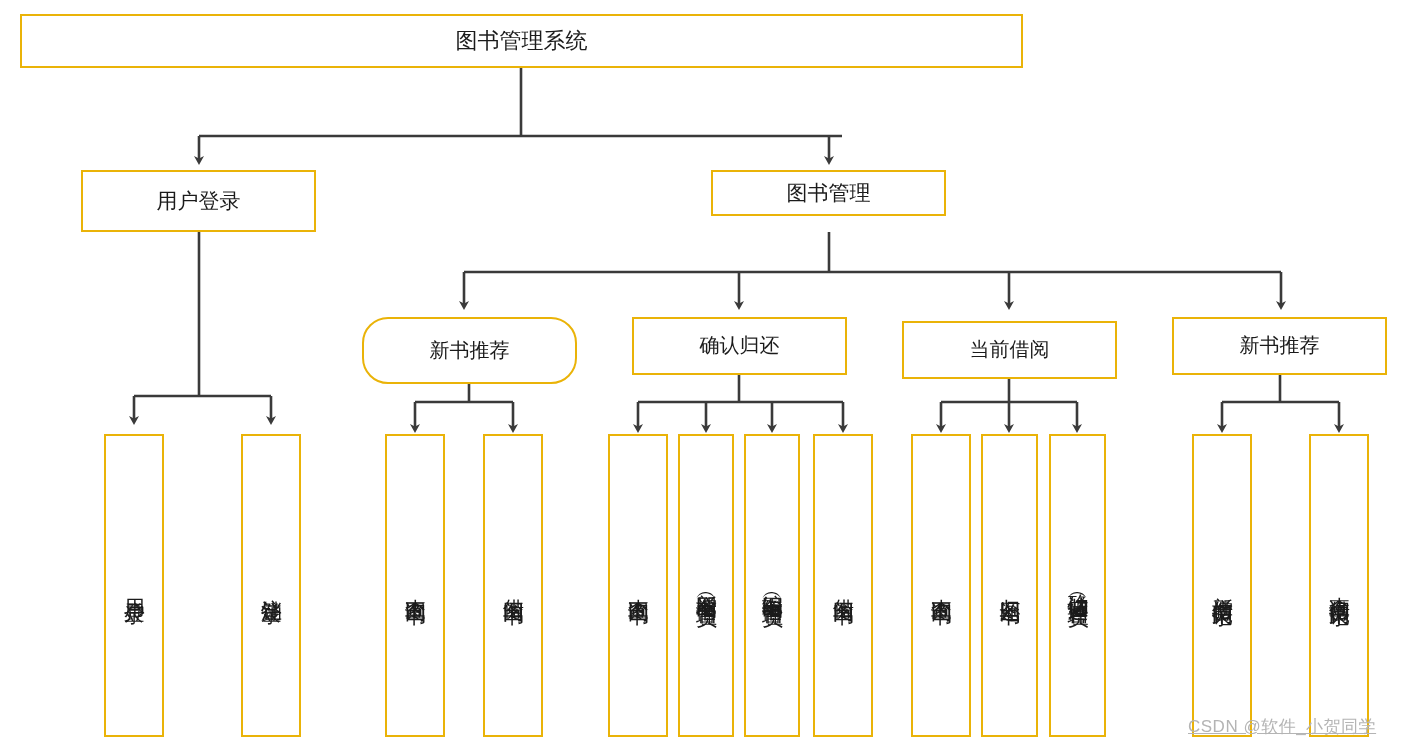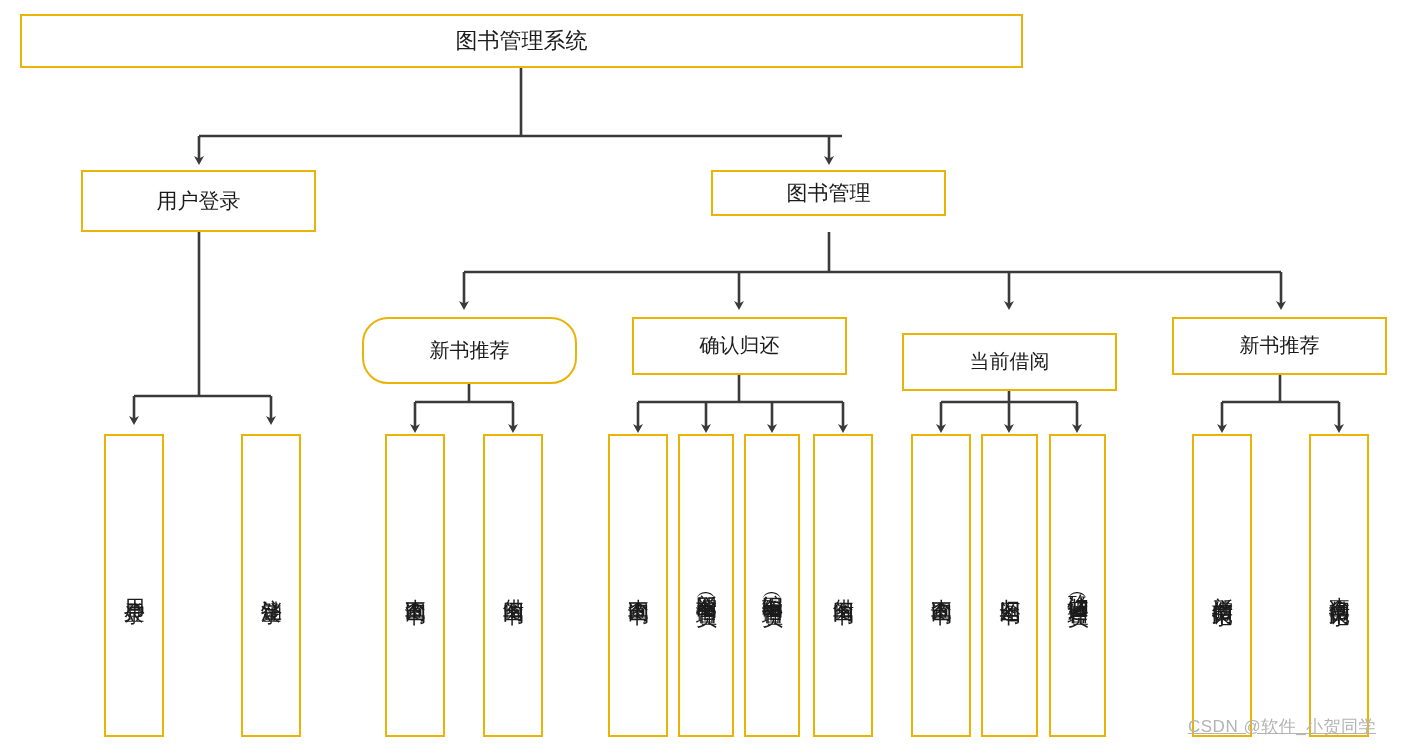--- a/index.html
+++ b/index.html
@@ -135,21 +135,21 @@
   <div class="node level2" style="left:711px; top:170px; width:235px; height:46px;">
     <span>图书管理</span>
   </div>
 
   <div class="node level3" style="left:362px; top:317px; width:215px; height:67px;border-radius:26px;">
     <span>新书推荐</span>
   </div>
   <div class="node level3" style="left:632px; top:317px; width:215px; height:58px;">
     <span>确认归还</span>
   </div>
-  <div class="node level3" style="left:902px; top:333px; width:215px; height:58px;">
+  <div class="node level3" style="left:902px; top:321px; width:215px; height:58px;">
     <span>当前借阅</span>
   </div>
   <div class="node level3" style="left:1172px; top:317px; width:215px; height:58px;">
     <span>新书推荐</span>
   </div>
 
   <div class="node leaf" style="left:104px; top:434px; width:60px; height:303px;">
     <span class="vtext">用户登录</span>
   </div>
   <div class="node leaf" style="left:241px; top:434px; width:60px; height:303px;">

